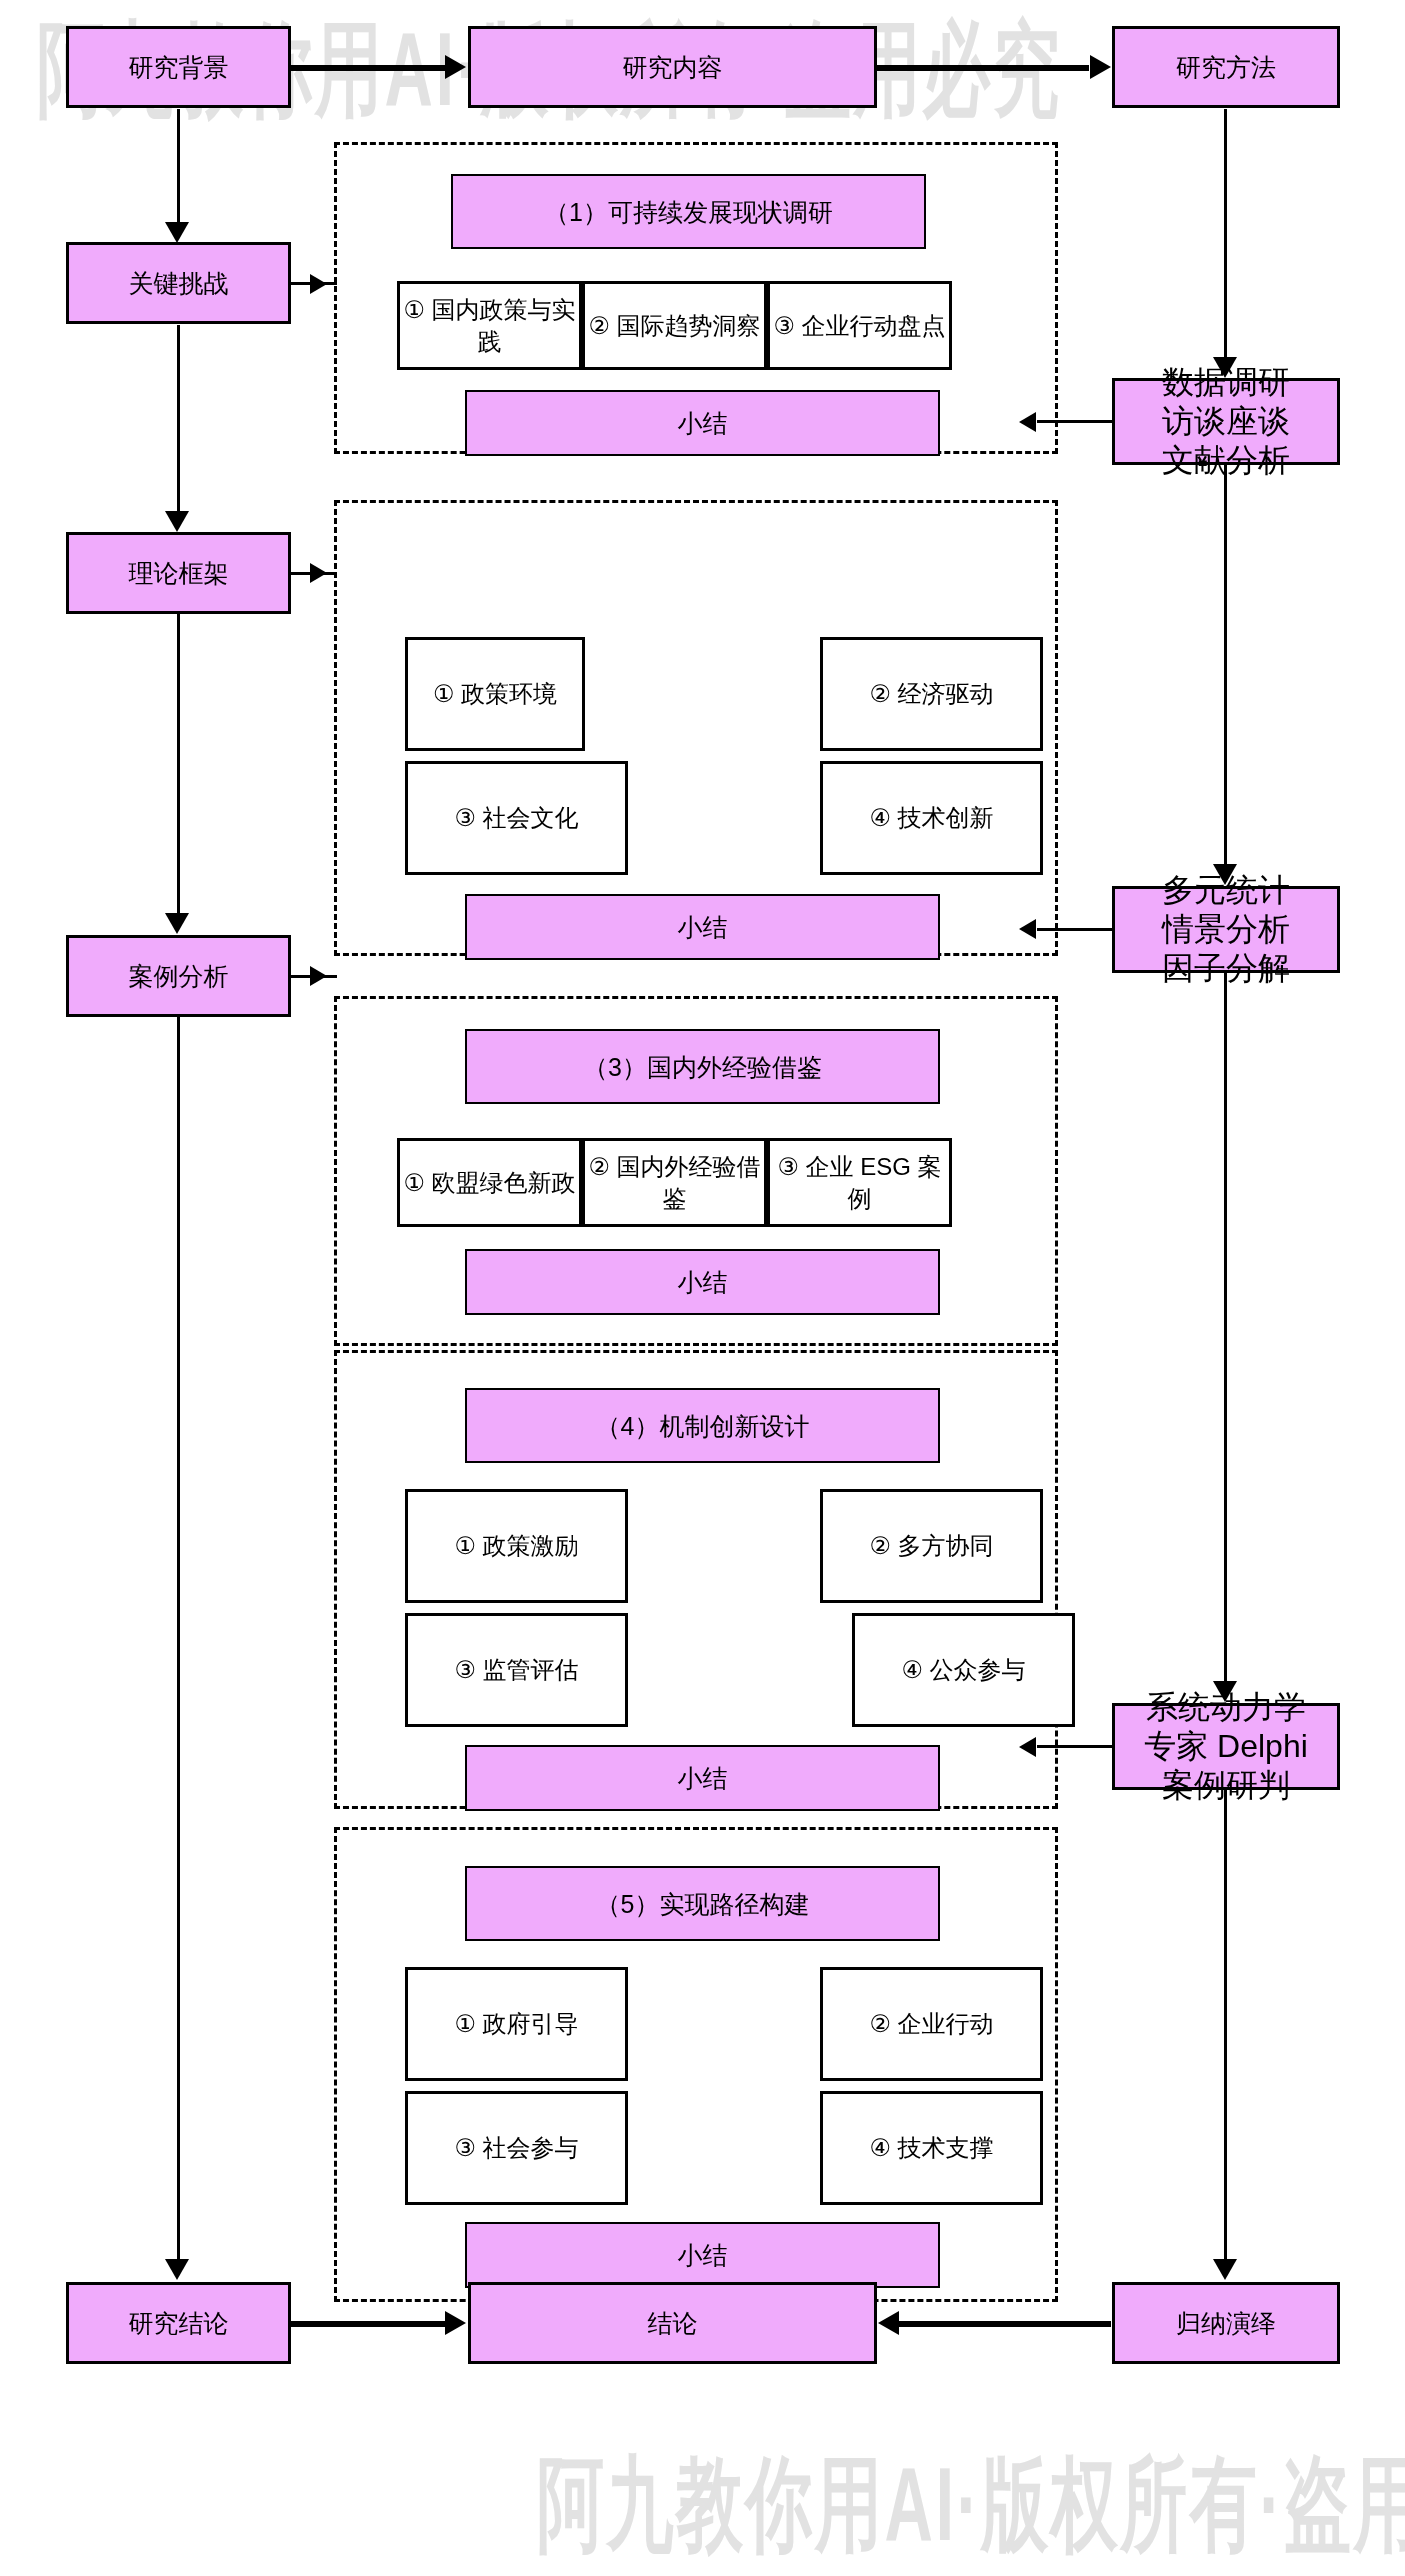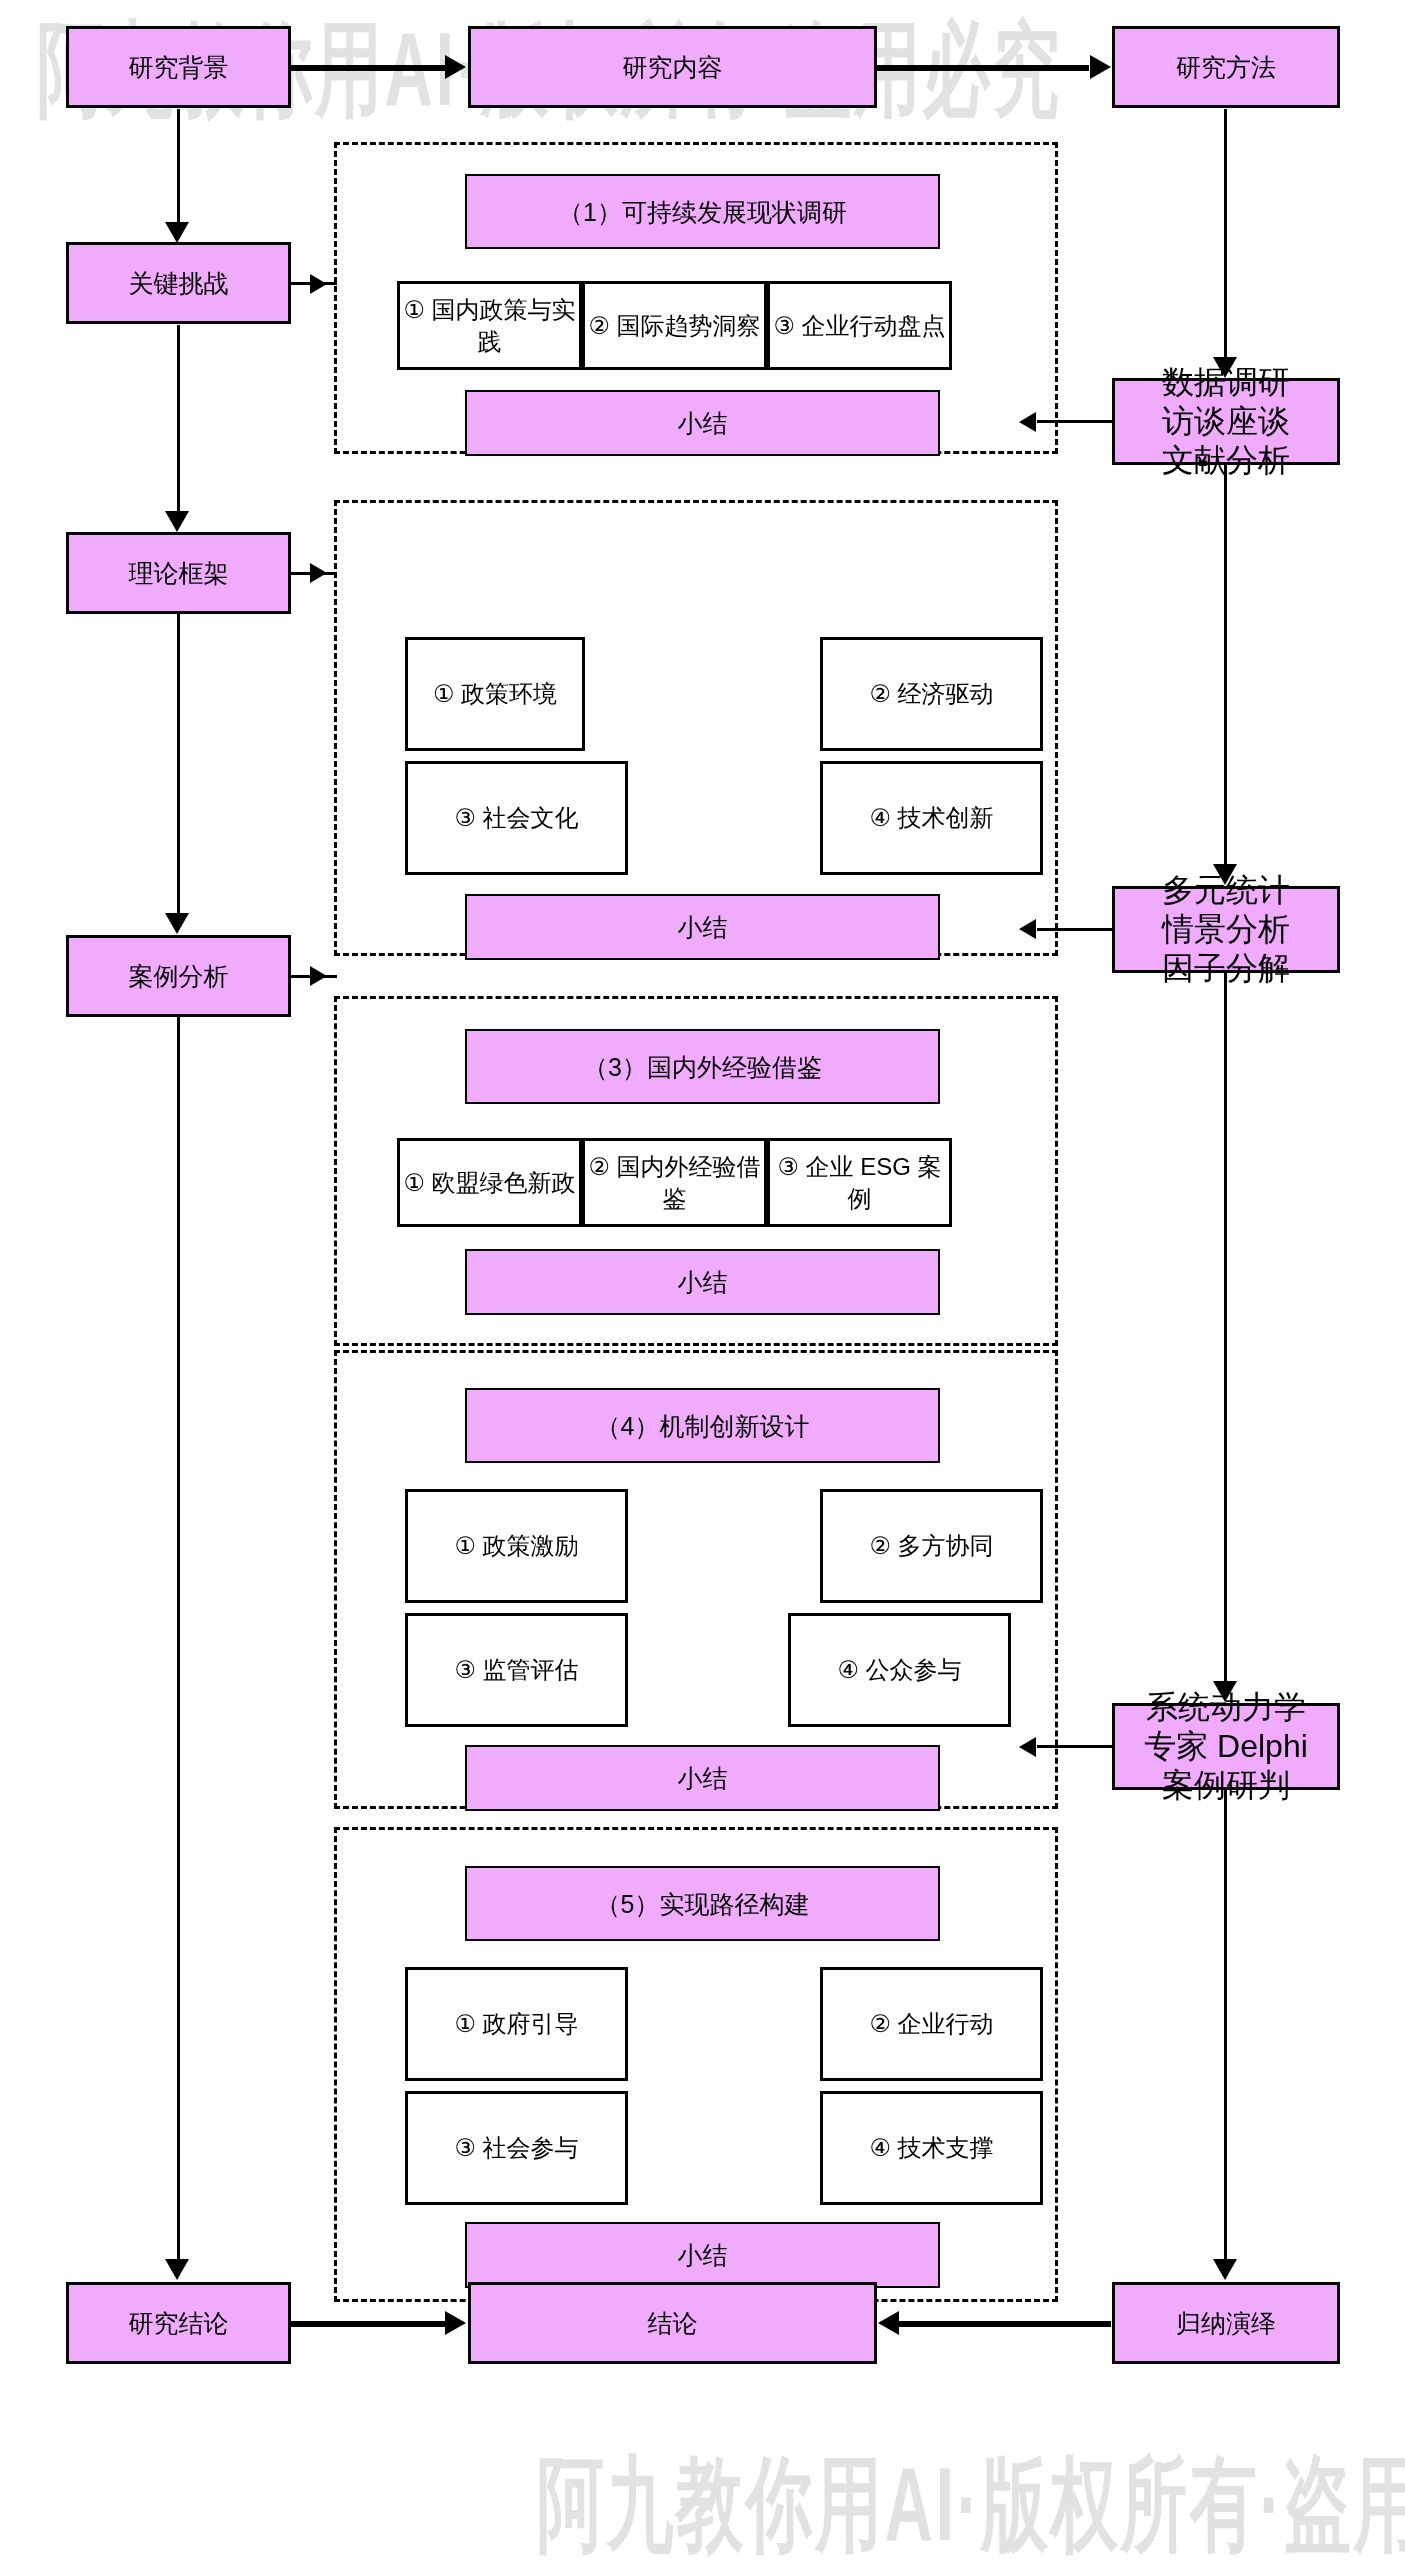--- a/index.html
+++ b/index.html
@@ -217,21 +217,21 @@
 
   <div class="ln v" style="left:1224px; top:1790px; height:481px;"></div>
   <div class="arw down" style="left:1213px; top:2259px;"></div>
 
   <div class="node" style="left:1112px; top:2282px; width:228px; height:82px;">
     <span class="txt">归纳演绎</span>
   </div>
 
   <div class="group" style="left:334px; top:142px; width:724px; height:312px;"></div>
 
-  <div class="node thin" style="left:465px; top:174px; width:475px; height:75px;">
+  <div class="node thin" style="left:451px; top:174px; width:475px; height:75px;">
     <span class="txt">（1）可持续发展现状调研</span>
   </div>
 
   <div class="sub triple" style="left:397px; top:281px; width:185px; height:89px;">
     <span>① 国内政策与实践</span>
   </div>
   <div class="sub triple" style="left:582px; top:281px; width:185px; height:89px;">
     <span>② 国际趋势洞察</span>
   </div>
   <div class="sub triple" style="left:767px; top:281px; width:185px; height:89px;">
@@ -290,21 +290,21 @@
 
   <div class="sub" style="left:405px; top:1489px; width:223px; height:114px;">
     <span>① 政策激励</span>
   </div>
   <div class="sub" style="left:820px; top:1489px; width:223px; height:114px;">
     <span>② 多方协同</span>
   </div>
   <div class="sub" style="left:405px; top:1613px; width:223px; height:114px;">
     <span>③ 监管评估</span>
   </div>
-  <div class="sub" style="left:788px; top:1613px; width:223px; height:114px;">
+  <div class="sub" style="left:852px; top:1613px; width:223px; height:114px;">
     <span>④ 公众参与</span>
   </div>
 
   <div class="node thin" style="left:465px; top:1745px; width:475px; height:66px;">
     <span class="txt">小结</span>
   </div>
 
   <div class="group" style="left:334px; top:1827px; width:724px; height:475px;"></div>
 
   <div class="node thin" style="left:465px; top:1866px; width:475px; height:75px;">

